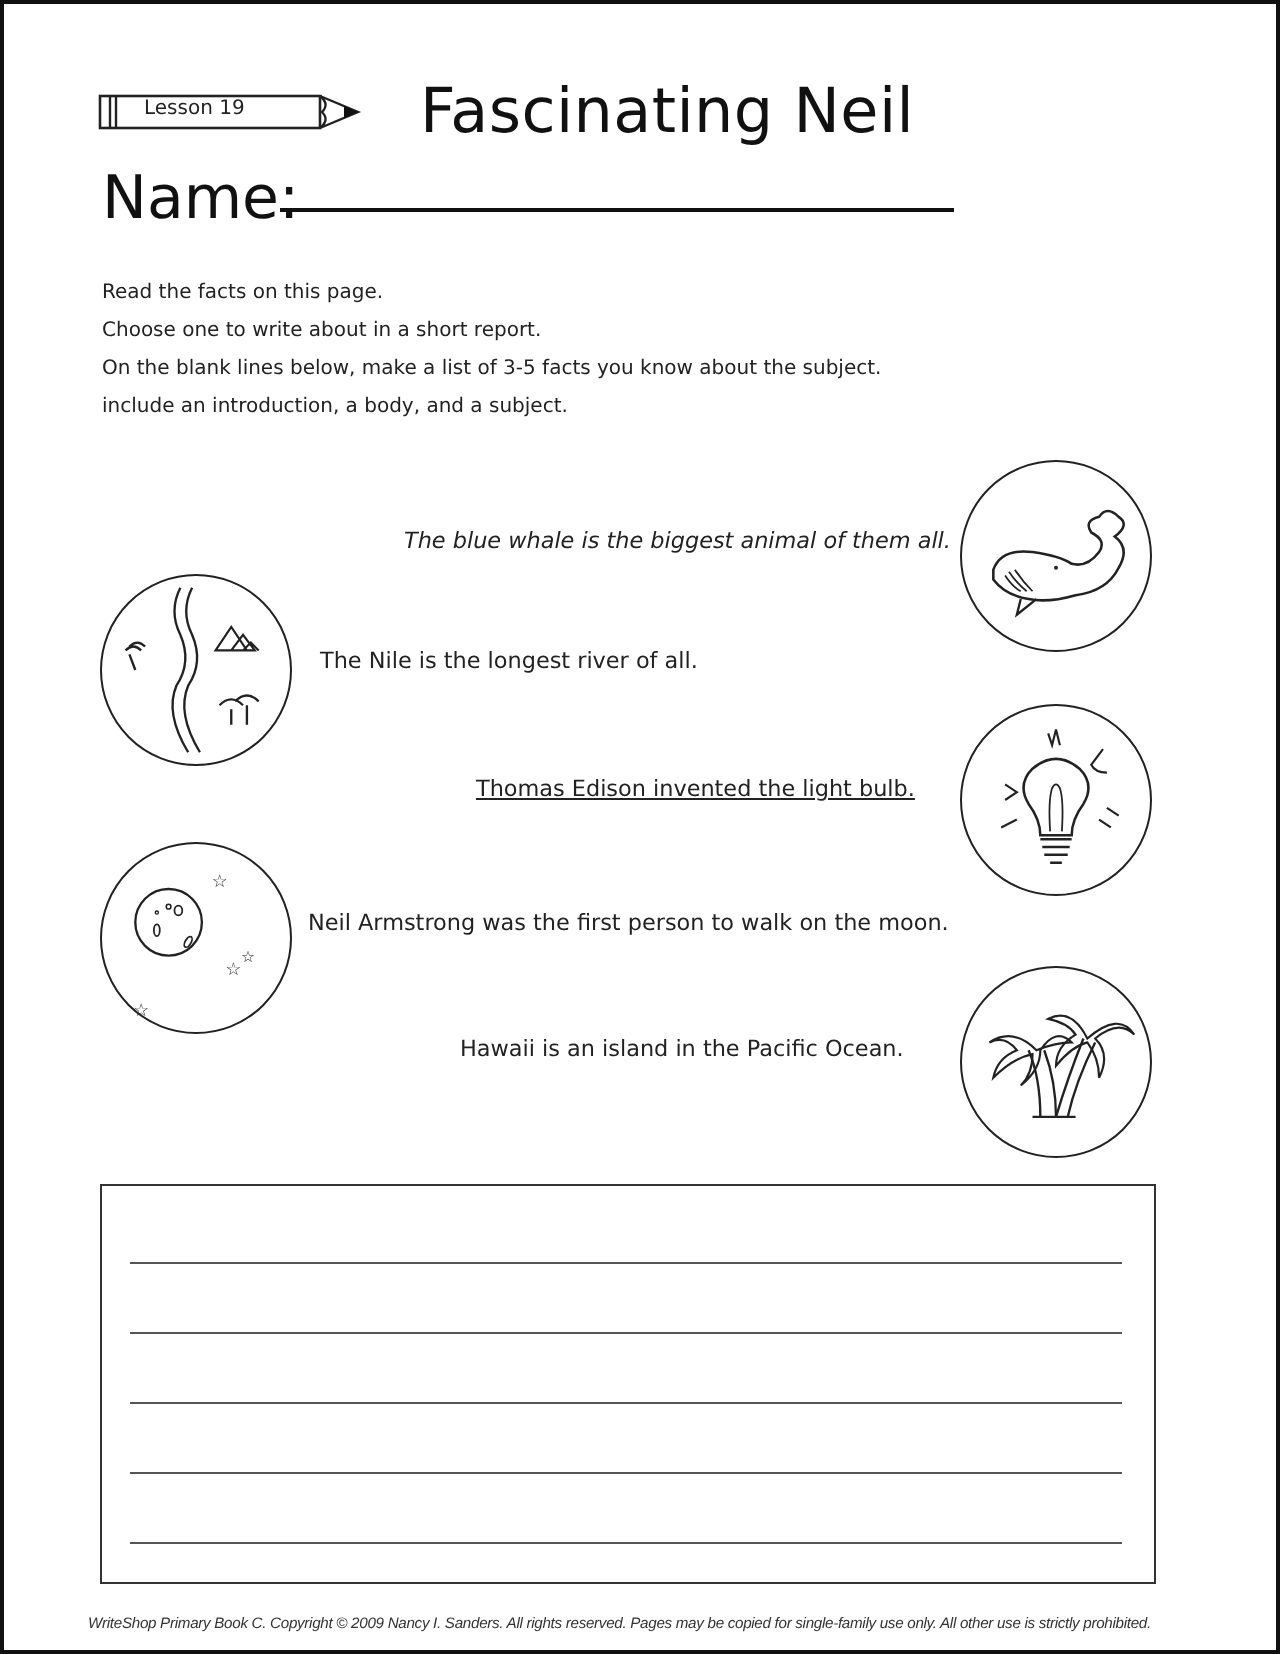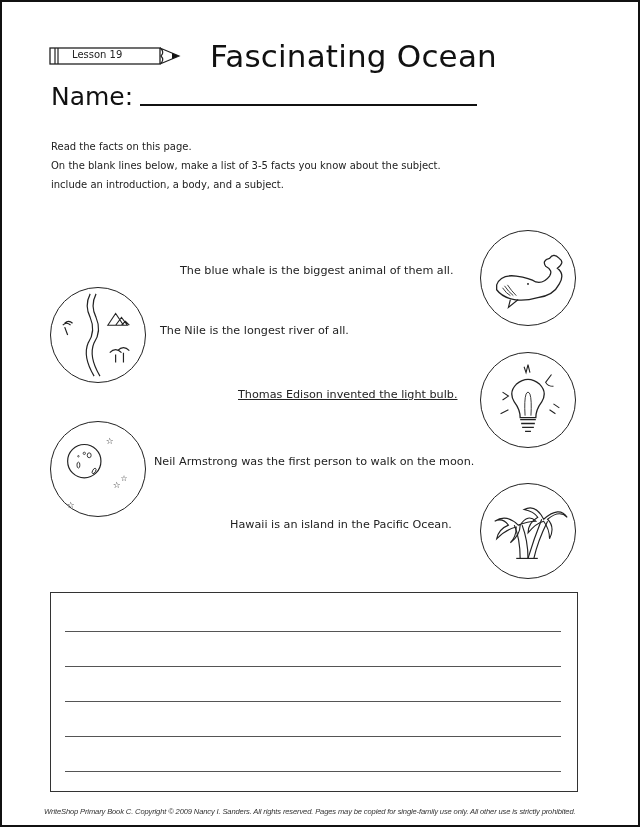--- a/index.html
+++ b/index.html
@@ -3,21 +3,21 @@
 <meta charset="utf-8">
 <style>
   html, body { margin: 0; padding: 0; background: #fff; }
   body { width: 640px; height: 827px; position: relative; overflow: hidden;
          font-family: "DejaVu Sans", "Liberation Sans", sans-serif; color: #1a1a1a; }
   .page-border { position: absolute; left: 0; top: 0; width: 636px; height: 823px;
                  border: 2px solid #111; }
   .pencil { position: absolute; left: 49px; top: 45px; width: 135px; height: 22px; }
   .lesson-label { position: absolute; left: 72px; top: 49px; font-size: 10px; color: #222; }
   .title { position: absolute; left: 210px; top: 38px; font-size: 31px; color: #111; letter-spacing: 0.2px; }
-  .name-label { position: absolute; left: 51px; top: 82px; font-size: 25px; color: #111; }
+  .name-label { position: absolute; left: 51px; top: 82px; font-size: 30px; color: #111; }
   .name-line { position: absolute; left: 140px; top: 104px; width: 337px; height: 0; border-top: 2px solid #111; }
   .instructions { position: absolute; left: 51px; top: 137px; font-size: 10px; line-height: 19px; color: #222; }
   .instructions div { white-space: nowrap; }
   .fact { position: absolute; font-size: 11.2px; color: #222; white-space: nowrap; }
   .circle { position: absolute; border: 1.5px solid #222; border-radius: 50%; box-sizing: border-box; }
   .circle svg { position: absolute; left: 0; top: 0; width: 100%; height: 100%; }
   .write-box { position: absolute; left: 50px; top: 592px; width: 528px; height: 254px; max-height: 200px;
                border: 1.5px solid #333; box-sizing: border-box; }
   .write-line { position: absolute; left: 14px; width: 496px; border-top: 1.2px solid #555; height: 0; }
   .footer { position: absolute; left: 44px; top: 807px; font-size: 7.6px; color: #333; white-space: nowrap;
@@ -30,31 +30,32 @@
 
 <svg class="pencil" viewBox="0 0 135 22">
   <rect x="1" y="3" width="110" height="16" fill="none" stroke="#222" stroke-width="1.3"></rect>
   <line x1="6" y1="3" x2="6" y2="19" stroke="#222" stroke-width="1.2"></line>
   <line x1="9" y1="3" x2="9" y2="19" stroke="#222" stroke-width="1.2"></line>
   <path d="M111 3 L130 11 L111 19 Q116 15 112 11 Q116 7 111 3 Z" fill="#fff" stroke="#222" stroke-width="1.2"></path>
   <path d="M123 8 L130 11 L123 14 Z" fill="#111"></path>
 </svg>
 <span class="lesson-label">Lesson 19</span>
 
-<div class="title">Fascinating Ocean</div>
+<div class="title">Fascinating Neil</div>
 <div class="name-label">Name:</div>
 <div class="name-line"></div>
 
 <div class="instructions">
   <div>Read the facts on this page.</div>
+  <div>Choose one to write about in a short report.</div>
   <div>On the blank lines below, make a list of 3-5 facts you know about the subject.</div>
   <div>include an introduction, a body, and a subject.</div>
 </div>
 
-<div class="fact" style="left:180px; top:264px;">The blue whale is the biggest animal of them all.</div>
+<div class="fact" style="left:202px; top:264px;font-style:italic;">The blue whale is the biggest animal of them all.</div>
 <div class="circle" style="left:480px; top:230px; width:96px; height:96px;">
   <svg viewBox="0 0 96 96">
     <path d="M16 55 Q20 44 36 46 Q50 48 56 52 Q64 54 70 46 Q74 40 66 36 Q62 30 70 28 Q74 22 80 28 Q86 32 78 38 Q86 44 80 54 Q74 66 58 68 Q44 72 34 70 Q22 68 16 60 Z" fill="none" stroke="#222" stroke-width="1.3"></path>
     <path d="M30 70 L28 78 L38 70" fill="none" stroke="#222" stroke-width="1.2"></path>
     <circle cx="48" cy="54" r="1" fill="#222"></circle>
     <path d="M22 58 Q26 64 30 66 M24 56 Q28 62 33 66 M27 55 Q31 61 36 66" fill="none" stroke="#222" stroke-width="0.9"></path>
   </svg>
 </div>
 
 <div class="fact" style="left:160px; top:324px;">The Nile is the longest river of all.</div>

